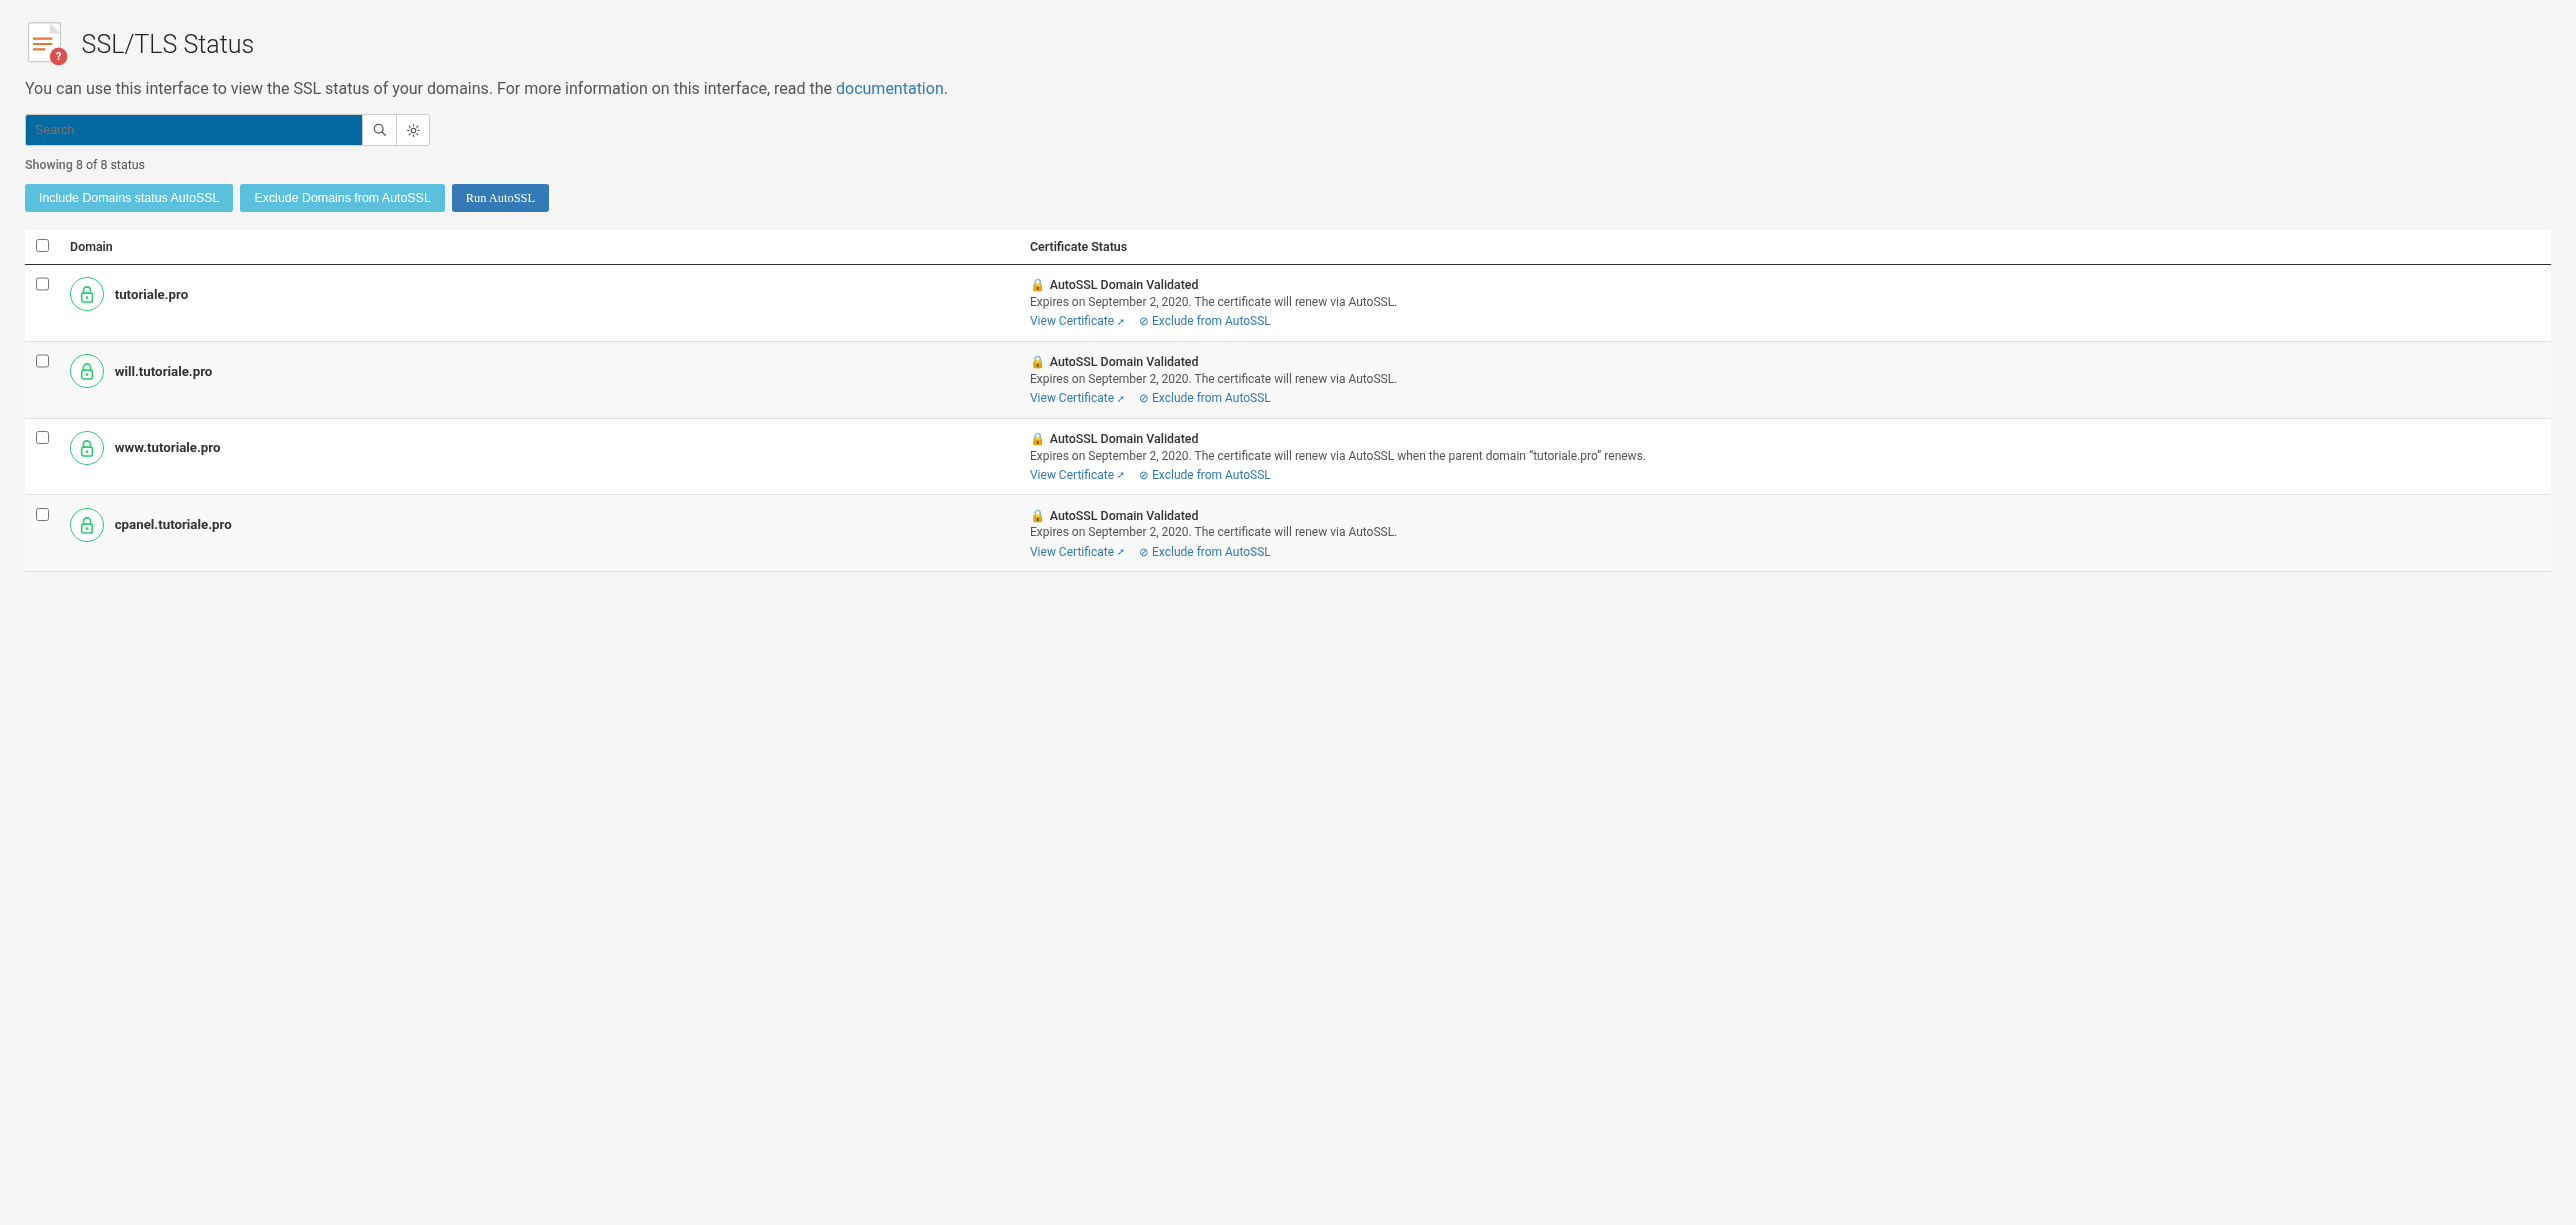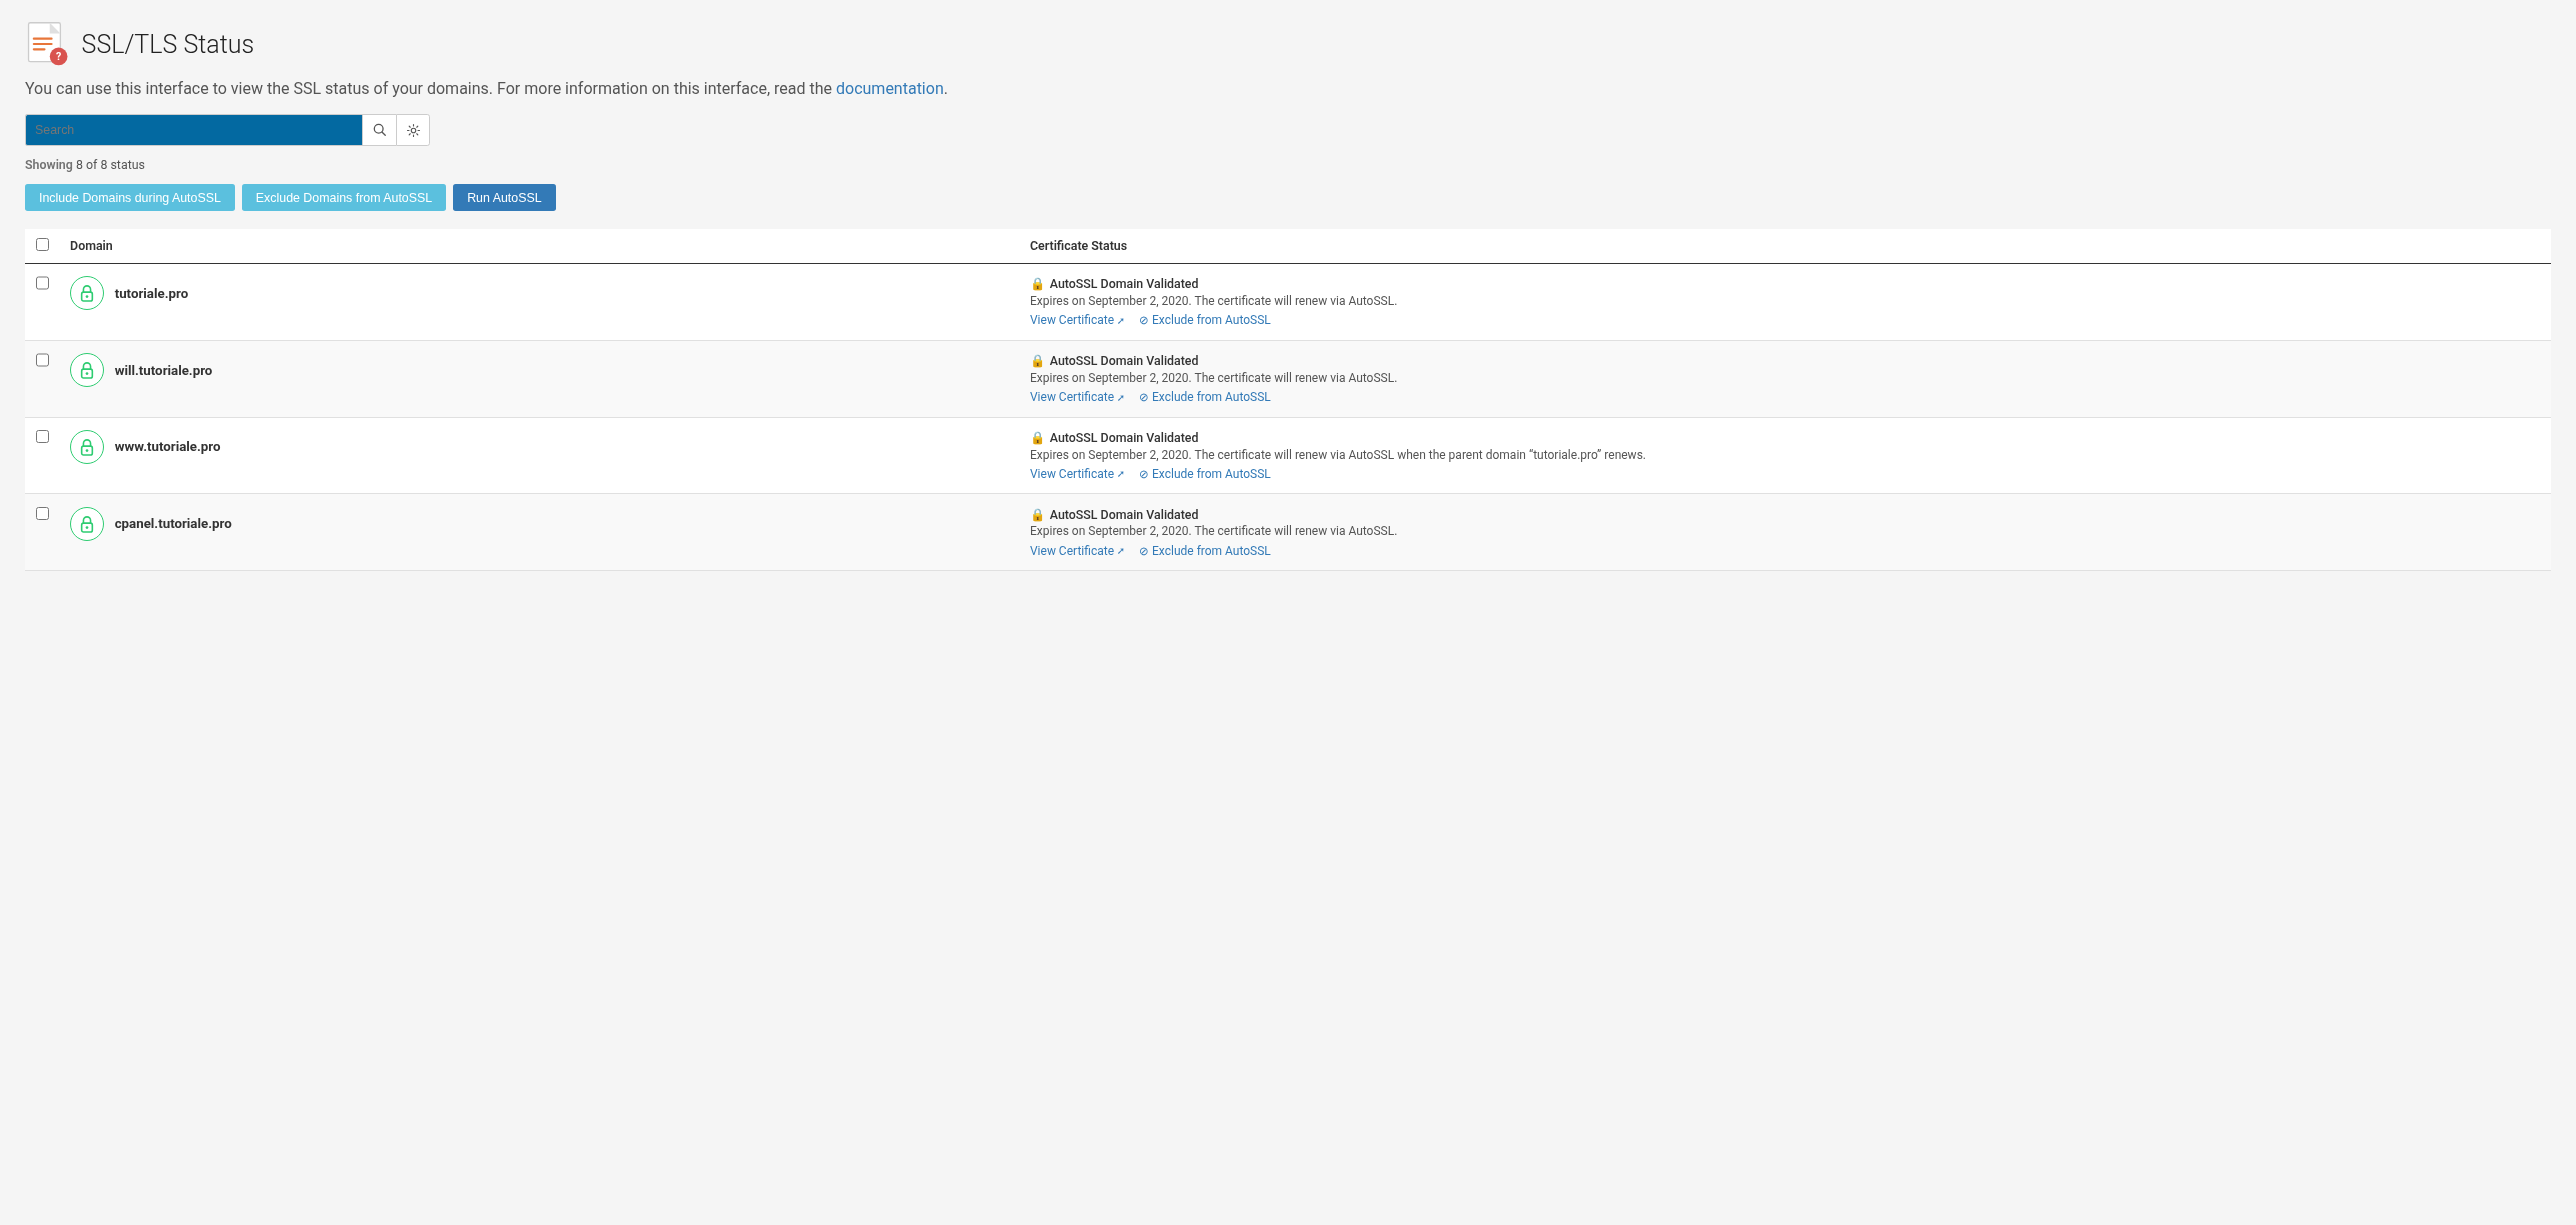--- a/index.html
+++ b/index.html
@@ -96,20 +96,21 @@
       cursor: pointer;
       font-weight: 400;
     }
     .btn-light-blue {
       background: #5bc0de;
       color: #fff;
     }
     .btn-dark-blue {
       background: #337ab7;
       color: #fff;
+      font-family: Liberation Serif, serif;
     }
     .domains-table {
       width: 100%;
       border-collapse: collapse;
       background: #fff;
     }
     .domains-table thead tr {
       border-bottom: 1.8px solid #333;
     }
     .domains-table th {
@@ -261,21 +262,21 @@
 
 <p class="showing-text">
   <strong>Showing</strong>
   <span>8</span>
   <span> of </span>
   <span>8</span>
   <span>status</span>
 </p>
 
 <div class="action-buttons">
-  <button class="btn btn-light-blue">Include Domains during AutoSSL</button>
+  <button class="btn btn-light-blue">Include Domains status AutoSSL</button>
   <button class="btn btn-light-blue">Exclude Domains from AutoSSL</button>
   <button class="btn btn-dark-blue">Run AutoSSL</button>
 </div>
 
 <table class="domains-table">
   <thead>
     <tr>
       <th class="checkbox-col">
         <input type="checkbox" style="">
       </th>

